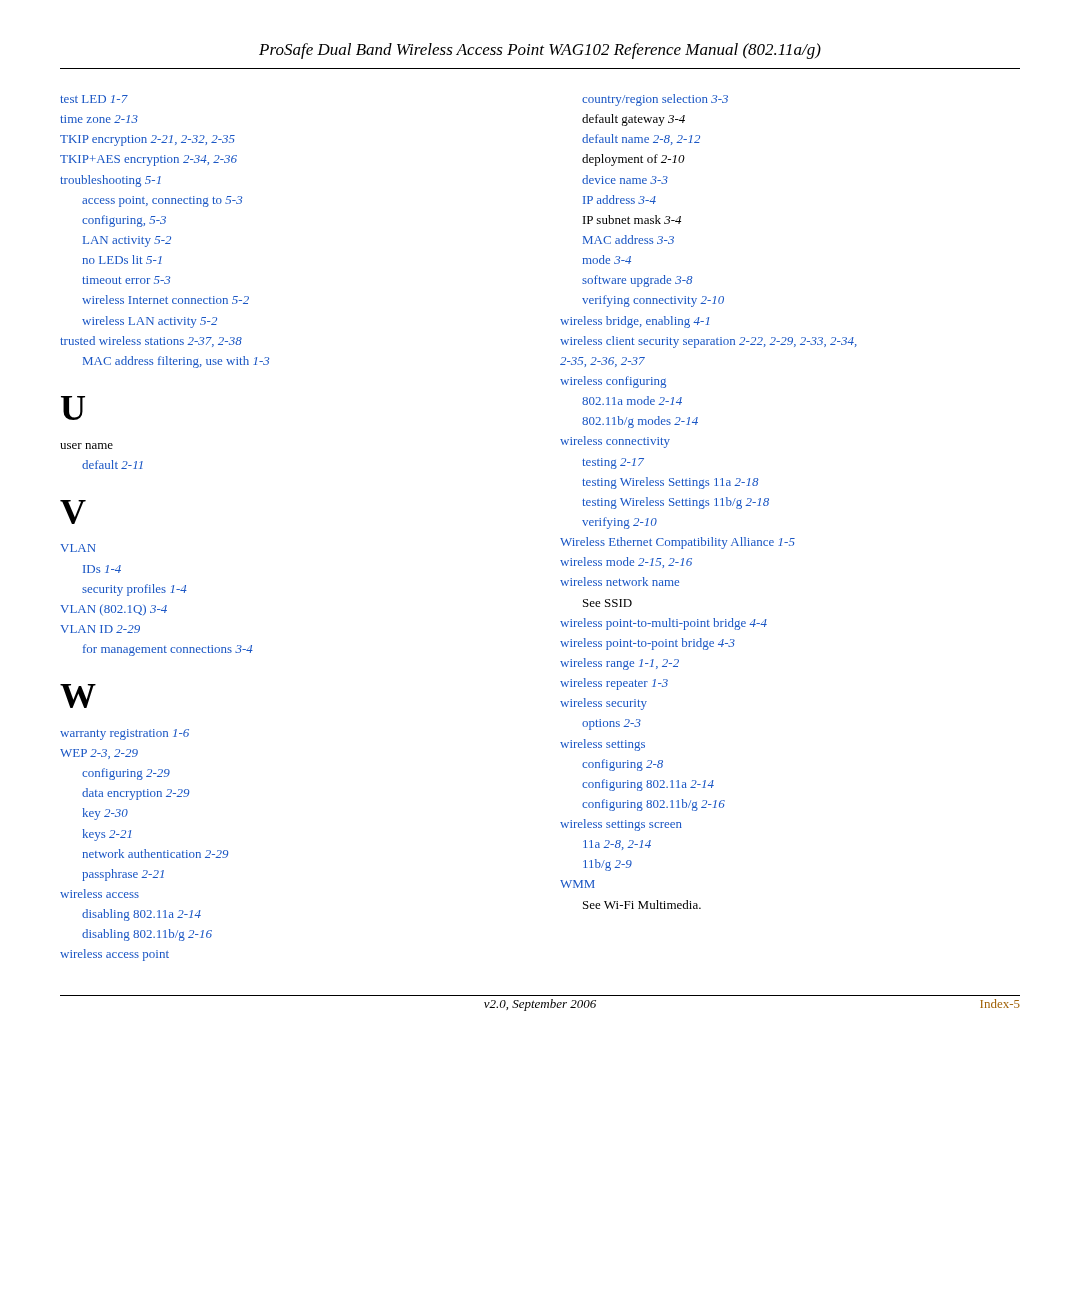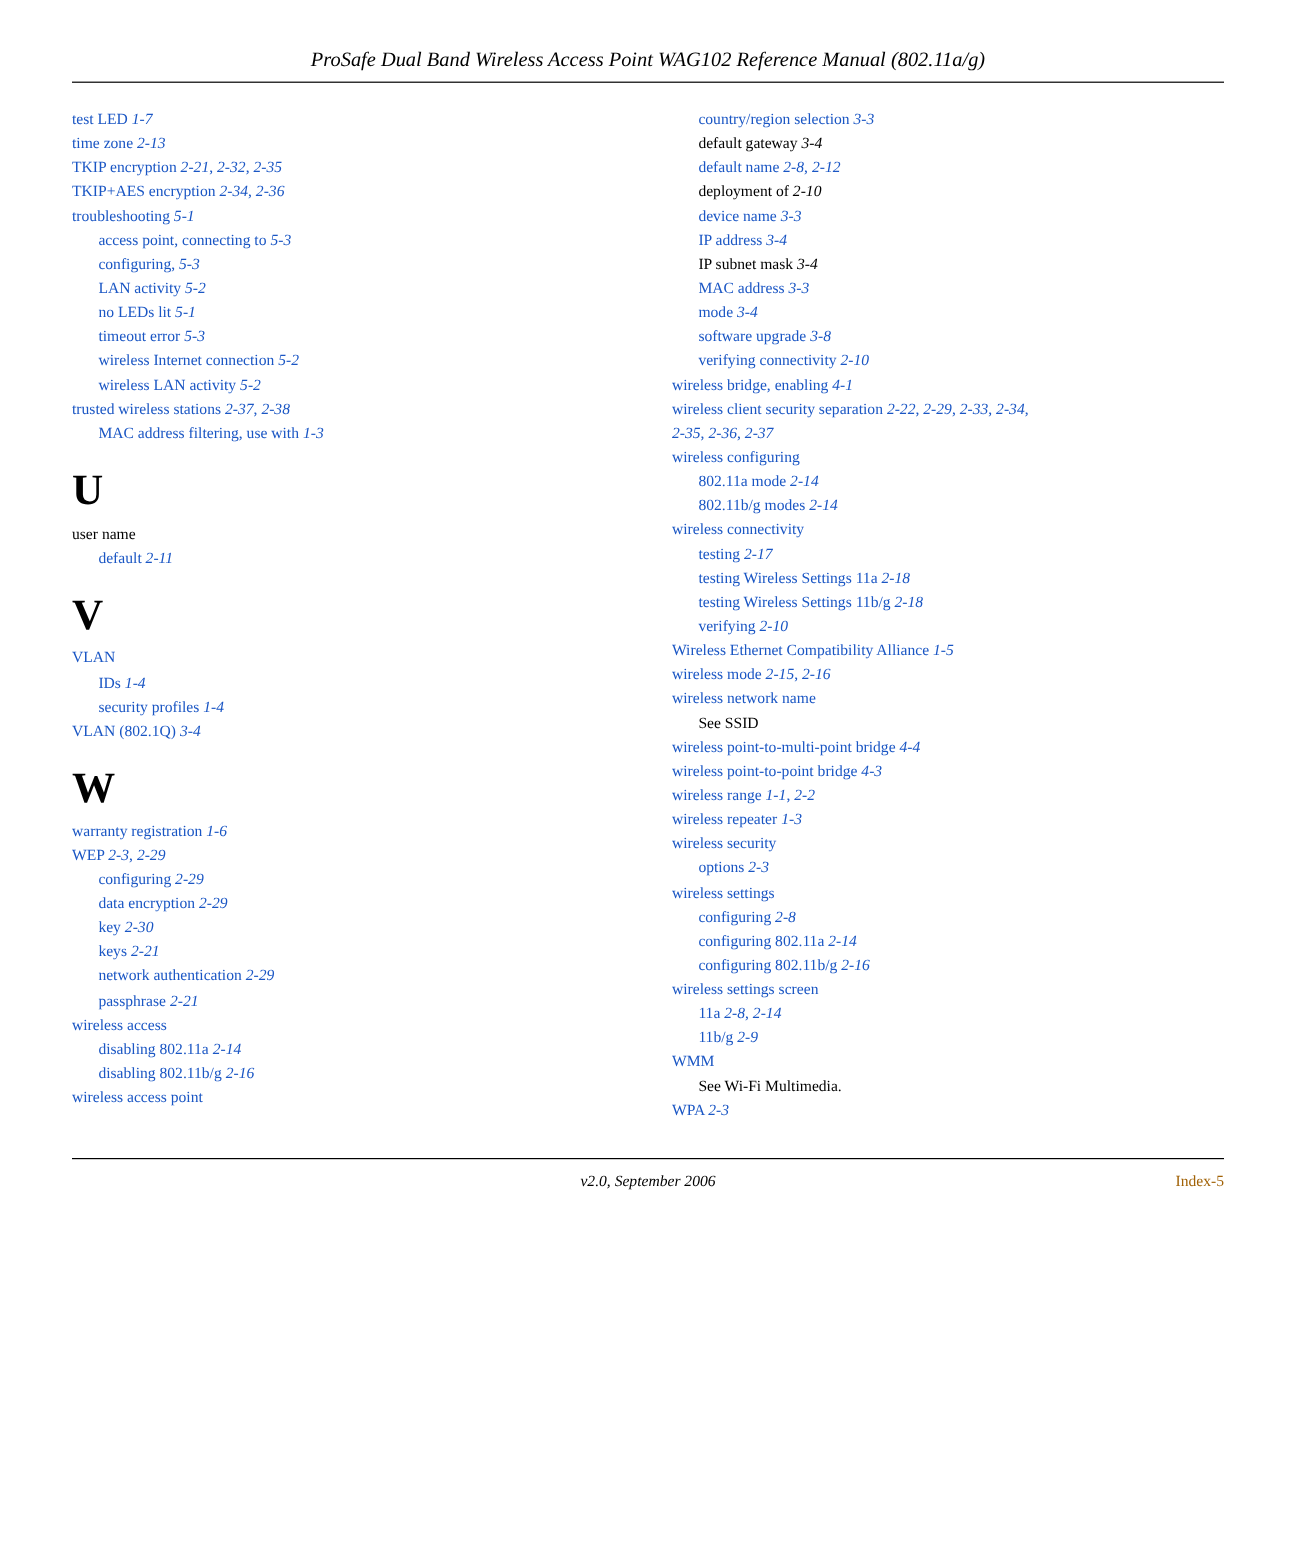--- a/index.html
+++ b/index.html
@@ -58,21 +58,20 @@
     a, .link {
       color: #1a56c4;
       text-decoration: none;
     }
     .italic-page {
       font-style: italic;
     }
     .footer-line {
       border-top: 1px solid #000;
       margin-top: 30px;
-      padding-top: 10px;
       display: flex;
       justify-content: space-between;
       align-items: center;
     }
     .footer-center {
       text-align: center;
       font-style: italic;
       font-size: 13px;
       color: #000;
       flex: 1;
@@ -130,20 +129,24 @@
       </div>
 
       <div class="section-letter">V</div>
       <div class="index-entry">
         <span class="entry-main link">VLAN</span>
         <span class="entry-sub link">IDs <span class="italic-page">1-4</span></span>
         <span class="entry-sub link">security profiles <span class="italic-page">1-4</span></span>
       </div>
       <div class="index-entry">
         <span class="entry-main link">VLAN (802.1Q) <span class="italic-page">3-4</span></span>
+      </div>
+      <div class="index-entry">
+        <span class="entry-main link">VLAN ID <span class="italic-page">2-29</span></span>
+        <span class="entry-sub link">for management connections <span class="italic-page">3-4</span></span>
       </div>
 
       <div class="section-letter">W</div>
       <div class="index-entry">
         <span class="entry-main link">warranty registration <span class="italic-page">1-6</span></span>
       </div>
       <div class="index-entry">
         <span class="entry-main link">WEP <span class="italic-page">2-3</span>, <span class="italic-page">2-29</span></span>
         <span class="entry-sub link">configuring <span class="italic-page">2-29</span></span>
         <span class="entry-sub link">data encryption <span class="italic-page">2-29</span></span>
@@ -231,23 +234,20 @@
       </div>
       <div class="index-entry">
         <span class="entry-main link">wireless settings screen</span>
         <span class="entry-sub link">11a <span class="italic-page">2-8</span>, <span class="italic-page">2-14</span></span>
         <span class="entry-sub link">11b/g <span class="italic-page">2-9</span></span>
       </div>
       <div class="index-entry">
         <span class="entry-main link">WMM</span>
         <span class="entry-sub" style="color:#000;">See Wi-Fi Multimedia.</span>
       </div>
-      <div class="index-entry">
-        <span class="entry-main link">WPA <span class="italic-page">2-3</span></span>
-      </div>
 
     </div>
   </div>
 
   <div class="footer-line">
     <div style="min-width:80px;"></div>
     <div class="footer-center">v2.0, September 2006</div>
     <div class="footer-right">Index-5</div>
   </div>
 </div>

